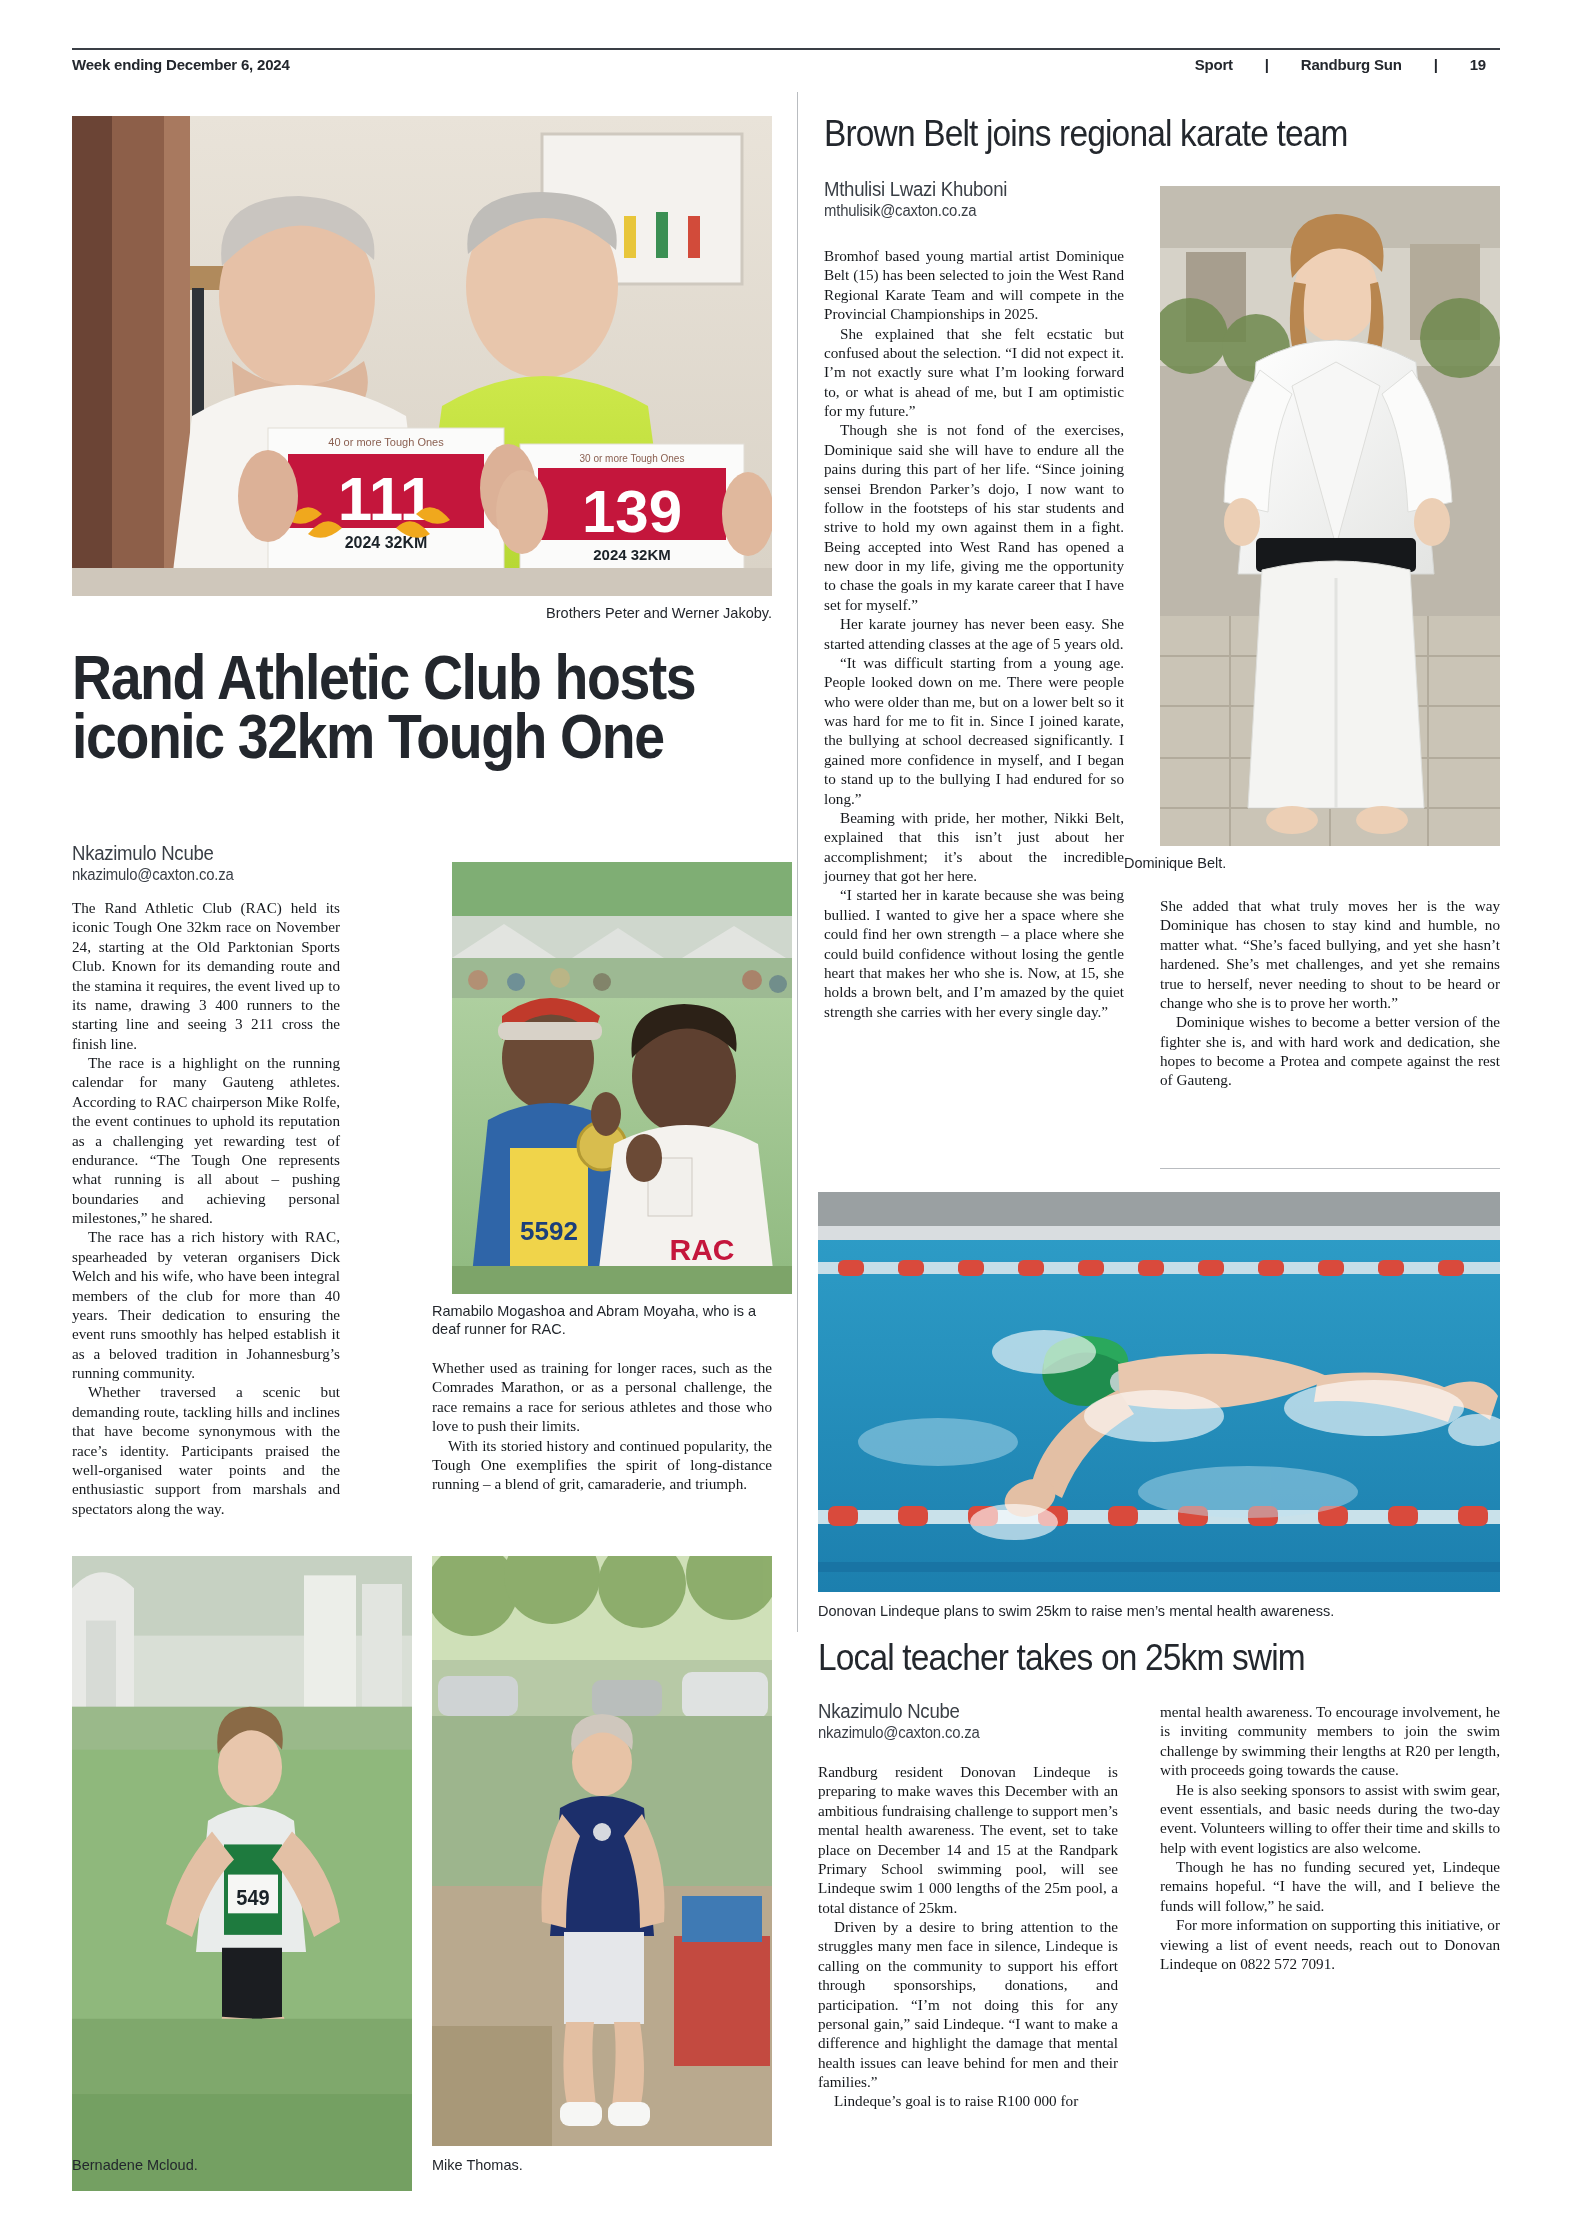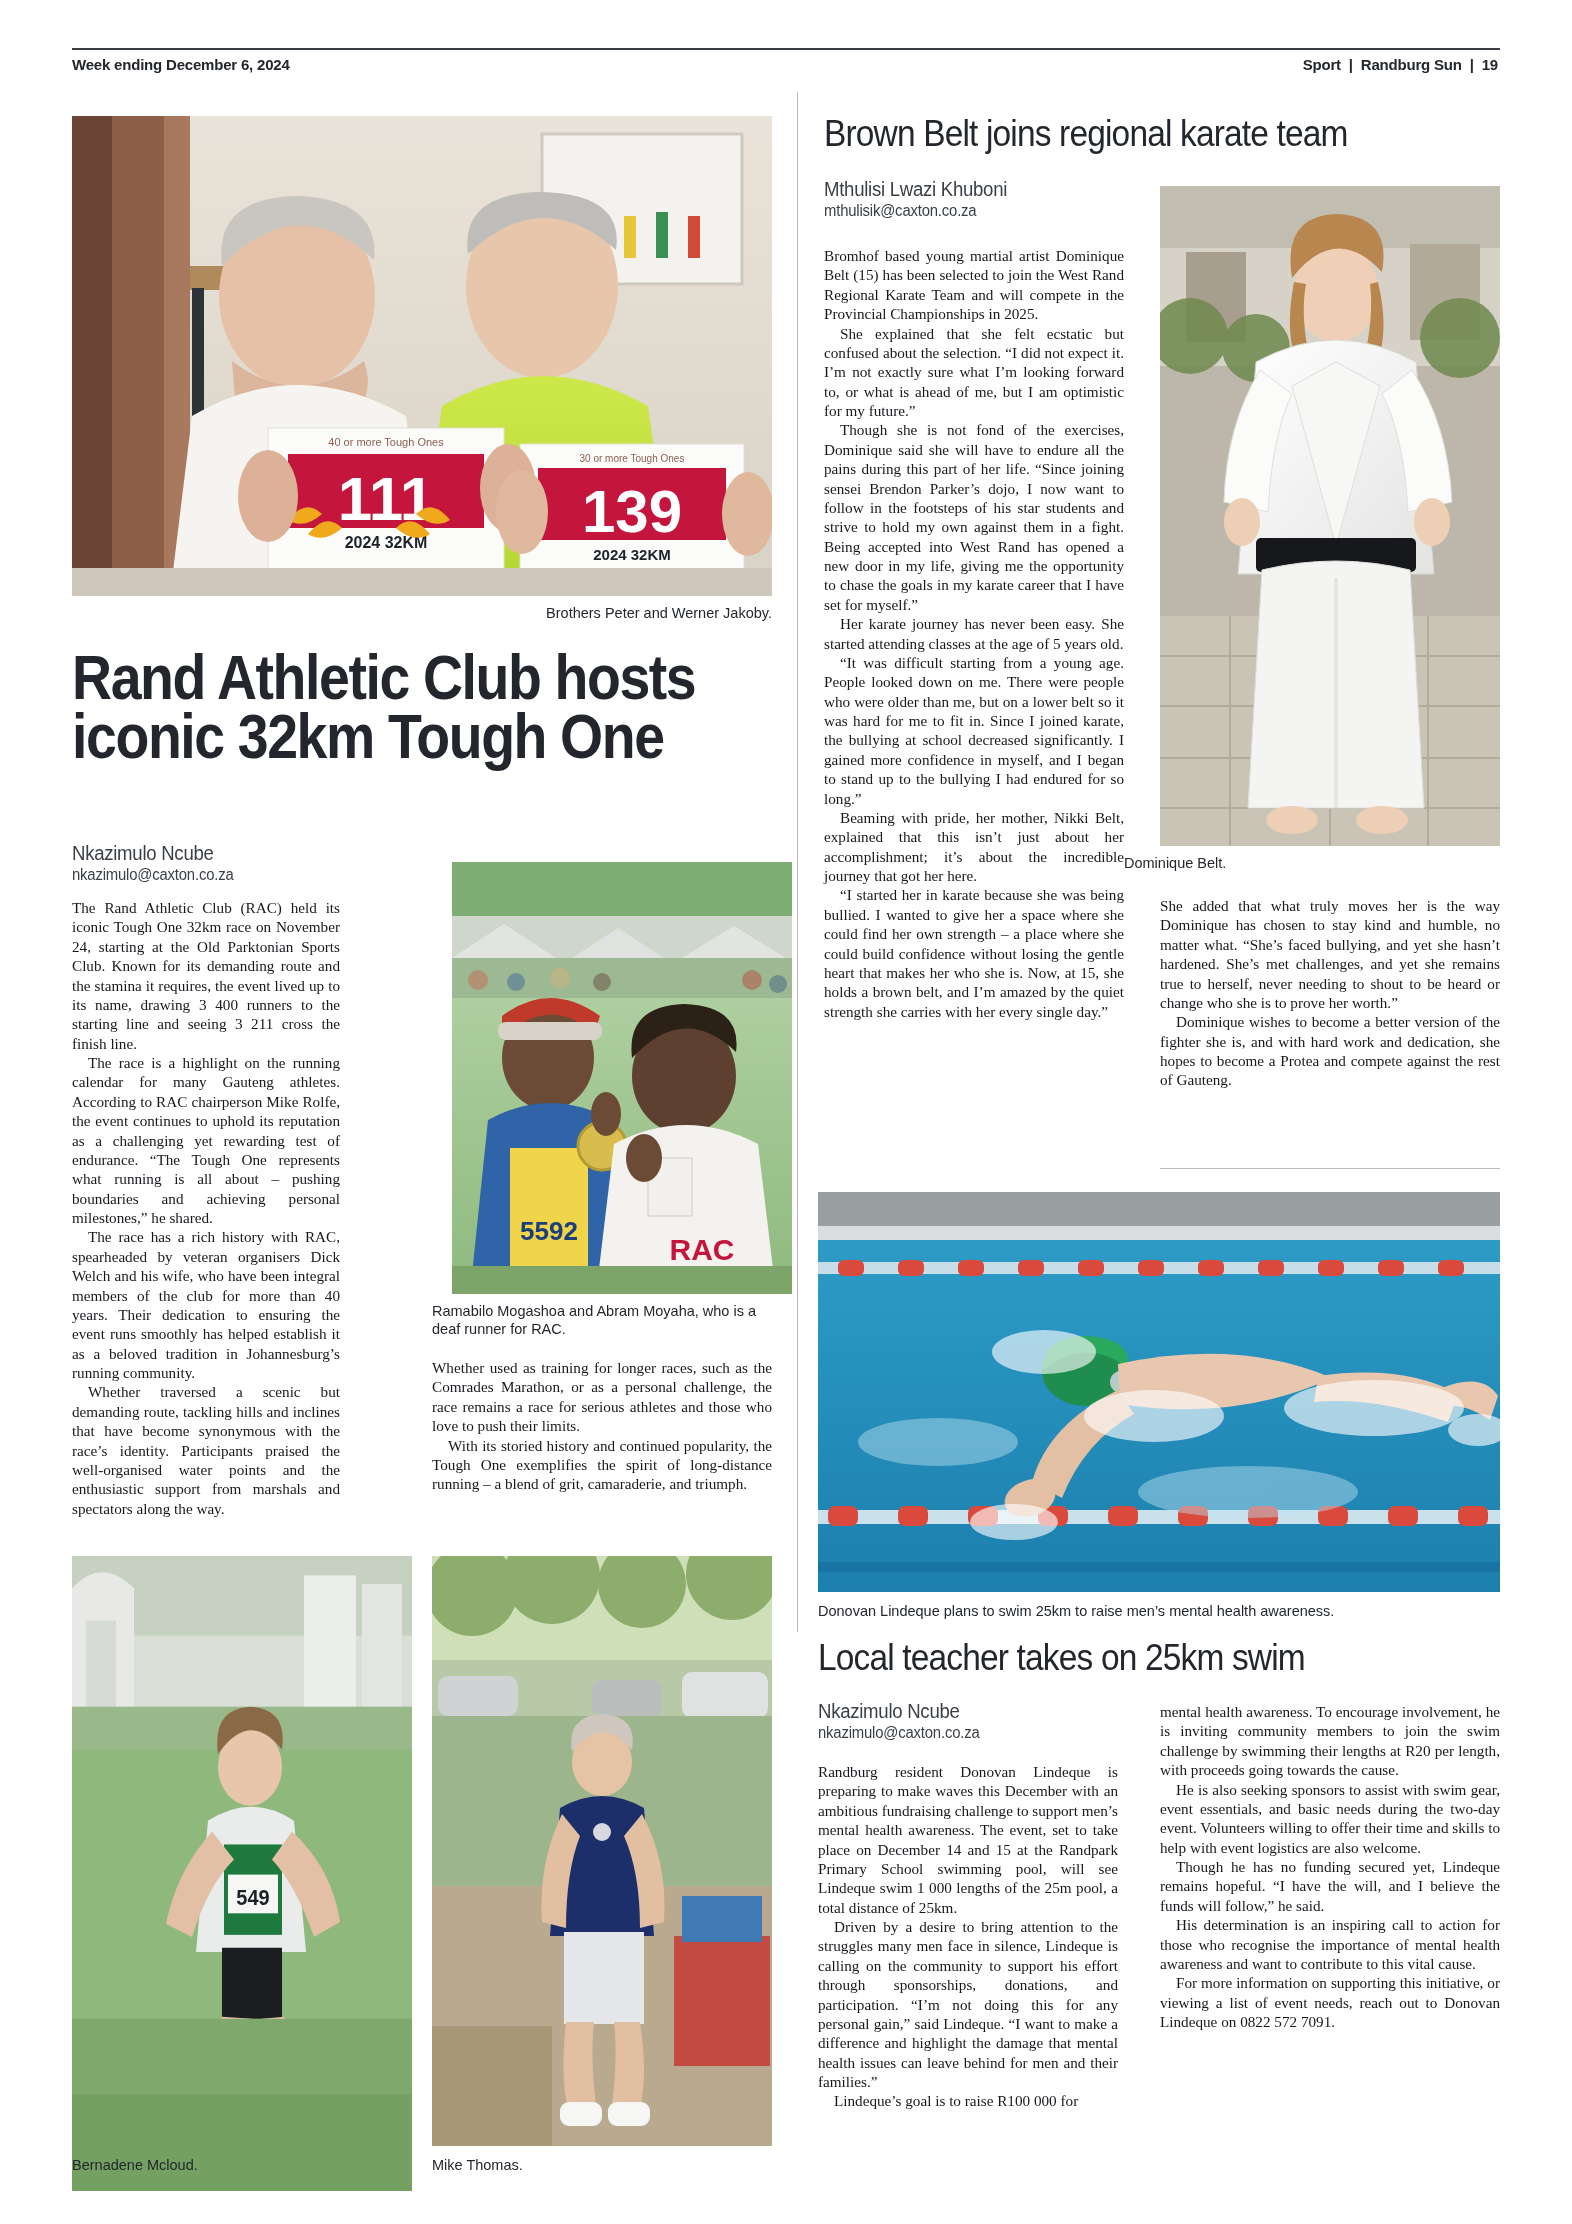--- a/index.html
+++ b/index.html
@@ -12,21 +12,21 @@
     overflow:hidden;
   }
   .page{position:absolute;left:0;top:0;width:1572px;height:2224px;}
 
   
   .masthead{position:absolute;left:72px;top:48px;width:1428px;}
   .masthead .rule{border-top:2px solid #3a3f46;width:100%;}
   .masthead .row{display:flex;justify-content:space-between;align-items:baseline;
       padding-top:6px;font-family:"Liberation Sans",sans-serif;font-weight:bold;
       font-size:15px;letter-spacing:-.2px;color:#23272d;}
-  .masthead .right span{margin:0 2px;}
+  .masthead .right span{margin:0 14px;}
   .masthead .right .pg{color:#23272d;}
   .vrule{position:absolute;width:1px;background:#b9bcc0;}
   .hrule{position:absolute;height:1px;background:#b9bcc0;}
 
   
   .photo{position:absolute;overflow:hidden;background:#d8d8d4;}
   .photo svg{display:block;width:100%;height:100%;}
   .caption{position:absolute;font-family:"Liberation Sans",sans-serif;
       font-size:14.5px;line-height:1.25;color:#23272d;}
 
@@ -439,17 +439,16 @@
   <div class="body" style="left:818px;top:1762px;width:300px;">
     <p class="first">Randburg resident Donovan Lindeque is preparing to make waves this December with an ambitious fundraising challenge to support men’s mental health awareness. The event, set to take place on December 14 and 15 at the Randpark Primary School swimming pool, will see Lindeque swim 1 000 lengths of the 25m pool, a total distance of 25km.</p>
     <p>Driven by a desire to bring attention to the struggles many men face in silence, Lindeque is calling on the community to support his effort through sponsorships, donations, and participation. “I’m not doing this for any personal gain,” said Lindeque. “I want to make a difference and highlight the damage that mental health issues can leave behind for men and their families.”</p>
     <p>Lindeque’s goal is to raise R100 000 for</p>
   </div>
 
   <div class="body" style="left:1160px;top:1702px;width:340px;">
     <p class="first">mental health awareness. To encourage involvement, he is inviting community members to join the swim challenge by swimming their lengths at R20 per length, with proceeds going towards the cause.</p>
     <p>He is also seeking sponsors to assist with swim gear, event essentials, and basic needs during the two-day event. Volunteers willing to offer their time and skills to help with event logistics are also welcome.</p>
     <p>Though he has no funding secured yet, Lindeque remains hopeful. “I have the will, and I believe the funds will follow,” he said.</p>
-    <p>His determination is an inspiring call to action for those who recognise the importance of mental health awareness and want to contribute to this vital cause.</p>
     <p>For more information on supporting this initiative, or viewing a list of event needs, reach out to Donovan Lindeque on 0822 572 7091.</p>
   </div>
 
 </div>
 
 </body></html>

